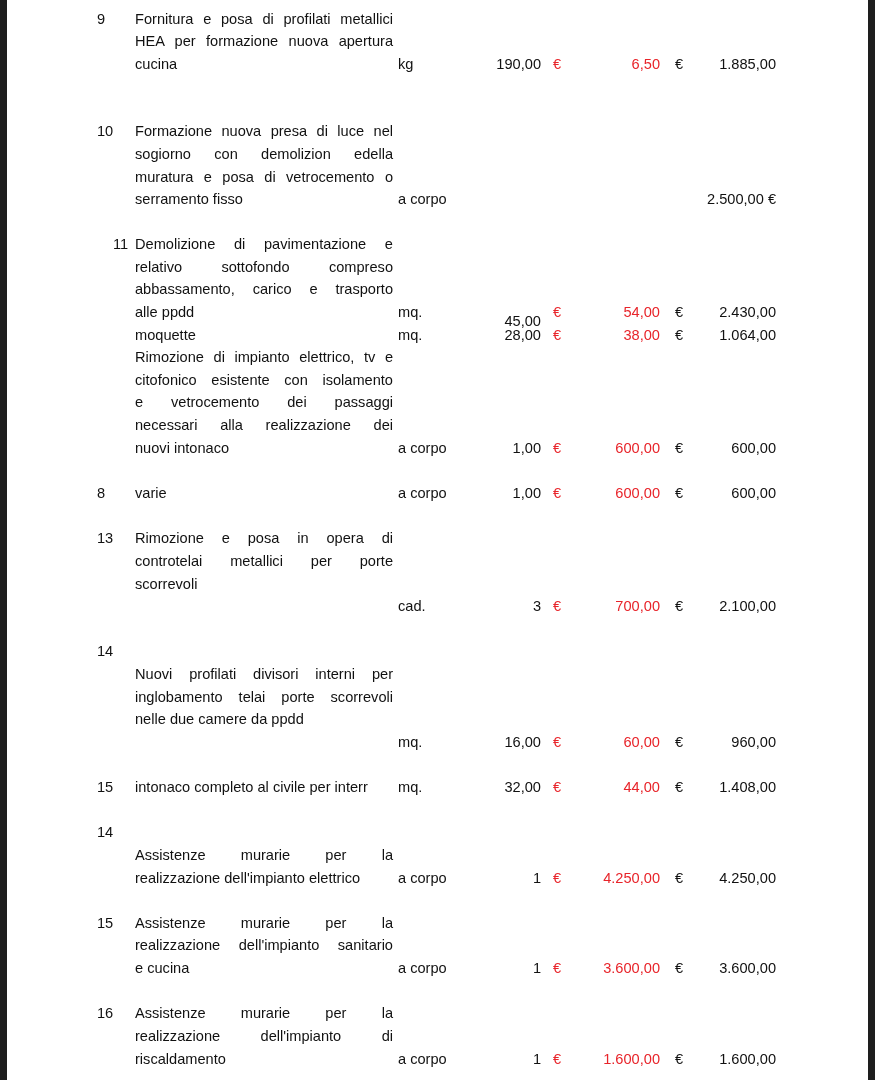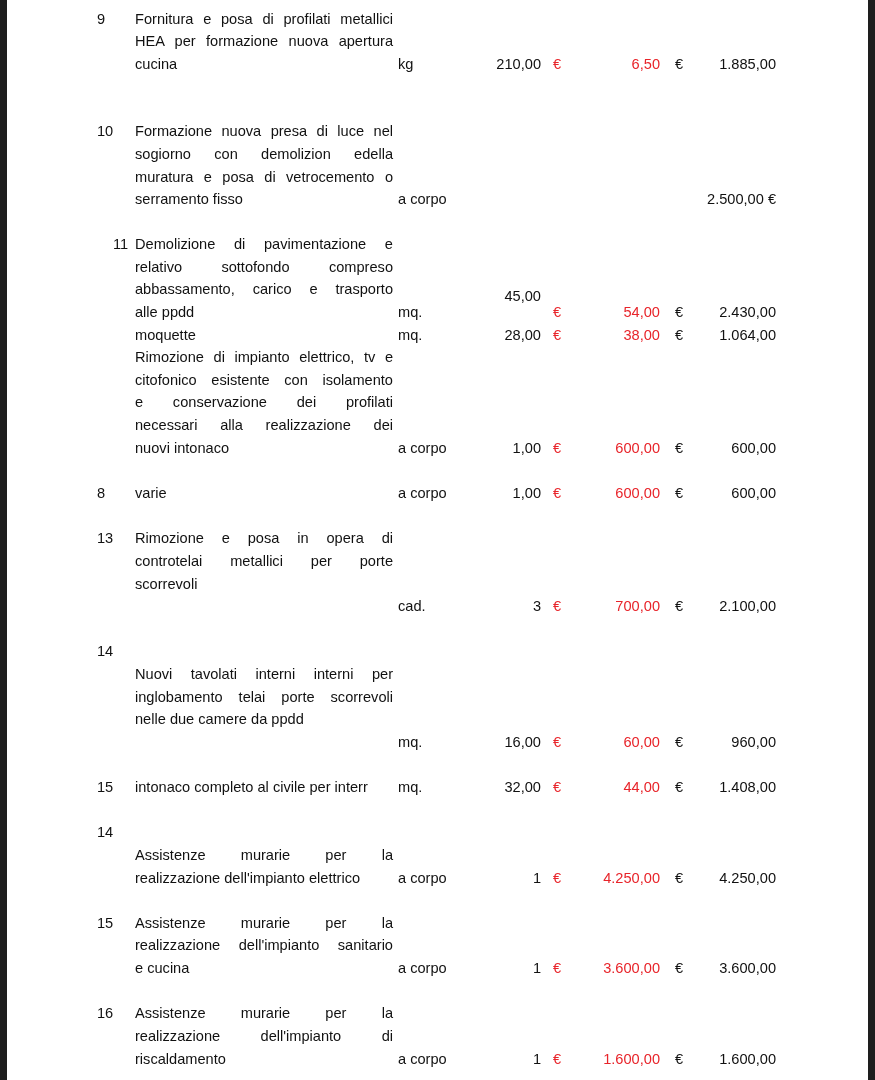--- a/index.html
+++ b/index.html
@@ -53,21 +53,21 @@
 <body>
 
 <div id="page">
 
   <div>
     <span class="txt num" style="top:10px">9</span>
     <span class="txt desc" style="top:10px">Fornitura e posa di profilati metallici</span>
     <span class="txt desc" style="top:32px">HEA per formazione nuova apertura</span>
     <span class="txt desc last" style="top:55px">cucina</span>
     <span class="txt unit" style="top:55px">kg</span>
-    <span class="txt qty" style="top:55px">210,00</span>
+    <span class="txt qty" style="top:55px">190,00</span>
     <span class="txt eur-red" style="top:55px">€</span>
     <span class="txt price" style="top:55px">6,50</span>
     <span class="txt eur-black" style="top:55px">€</span>
     <span class="txt total" style="top:55px">1.885,00</span>
   </div>
 
   <div>
     <span class="txt num" style="top:122px">10</span>
     <span class="txt desc" style="top:122px">Formazione nuova presa di luce nel</span>
     <span class="txt desc" style="top:145px">sogiorno con demolizion edella</span>
@@ -77,40 +77,40 @@
     <span class="txt total-lump" style="top:190px">2.500,00 €</span>
   </div>
 
   <div>
     <span class="txt num-tight" style="top:235px">11</span>
     <span class="txt desc" style="top:235px">Demolizione di pavimentazione e</span>
     <span class="txt desc" style="top:258px">relativo sottofondo compreso</span>
     <span class="txt desc" style="top:280px">abbassamento, carico e trasporto</span>
     <span class="txt desc last" style="top:303px">alle ppdd</span>
     <span class="txt unit" style="top:303px">mq.</span>
-    <span class="txt qty" style="top:287px">45,00</span>
+    <span class="txt qty" style="top:312px">45,00</span>
     <span class="txt eur-red" style="top:303px">€</span>
     <span class="txt price" style="top:303px">54,00</span>
     <span class="txt eur-black" style="top:303px">€</span>
     <span class="txt total" style="top:303px">2.430,00</span>
 
     <div>
       <span class="txt desc last" style="top:326px">moquette</span>
       <span class="txt unit" style="top:326px">mq.</span>
       <span class="txt qty" style="top:326px">28,00</span>
       <span class="txt eur-red" style="top:326px">€</span>
       <span class="txt price" style="top:326px">38,00</span>
       <span class="txt eur-black" style="top:326px">€</span>
       <span class="txt total" style="top:326px">1.064,00</span>
     </div>
 
     <div>
       <span class="txt desc" style="top:348px">Rimozione di impianto elettrico, tv e</span>
       <span class="txt desc" style="top:371px">citofonico esistente con isolamento</span>
-      <span class="txt desc" style="top:393px">e conservazione dei profilati</span>
+      <span class="txt desc" style="top:393px">e vetrocemento dei passaggi</span>
       <span class="txt desc" style="top:416px">necessari alla realizzazione dei</span>
       <span class="txt desc last" style="top:439px">nuovi intonaco</span>
       <span class="txt unit" style="top:439px">a corpo</span>
       <span class="txt qty" style="top:439px">1,00</span>
       <span class="txt eur-red" style="top:439px">€</span>
       <span class="txt price" style="top:439px">600,00</span>
       <span class="txt eur-black" style="top:439px">€</span>
       <span class="txt total" style="top:439px">600,00</span>
     </div>
   </div>
@@ -134,21 +134,21 @@
     <span class="txt unit" style="top:597px">cad.</span>
     <span class="txt qty" style="top:597px">3</span>
     <span class="txt eur-red" style="top:597px">€</span>
     <span class="txt price" style="top:597px">700,00</span>
     <span class="txt eur-black" style="top:597px">€</span>
     <span class="txt total" style="top:597px">2.100,00</span>
   </div>
 
   <div>
     <span class="txt num" style="top:642px">14</span>
-    <span class="txt desc" style="top:665px">Nuovi tavolati interni interni per</span>
+    <span class="txt desc" style="top:665px">Nuovi profilati divisori interni per</span>
     <span class="txt desc" style="top:688px">inglobamento telai porte scorrevoli</span>
     <span class="txt desc last" style="top:710px">nelle due camere da ppdd</span>
     <span class="txt unit" style="top:733px">mq.</span>
     <span class="txt qty" style="top:733px">16,00</span>
     <span class="txt eur-red" style="top:733px">€</span>
     <span class="txt price" style="top:733px">60,00</span>
     <span class="txt eur-black" style="top:733px">€</span>
     <span class="txt total" style="top:733px">960,00</span>
   </div>
 

